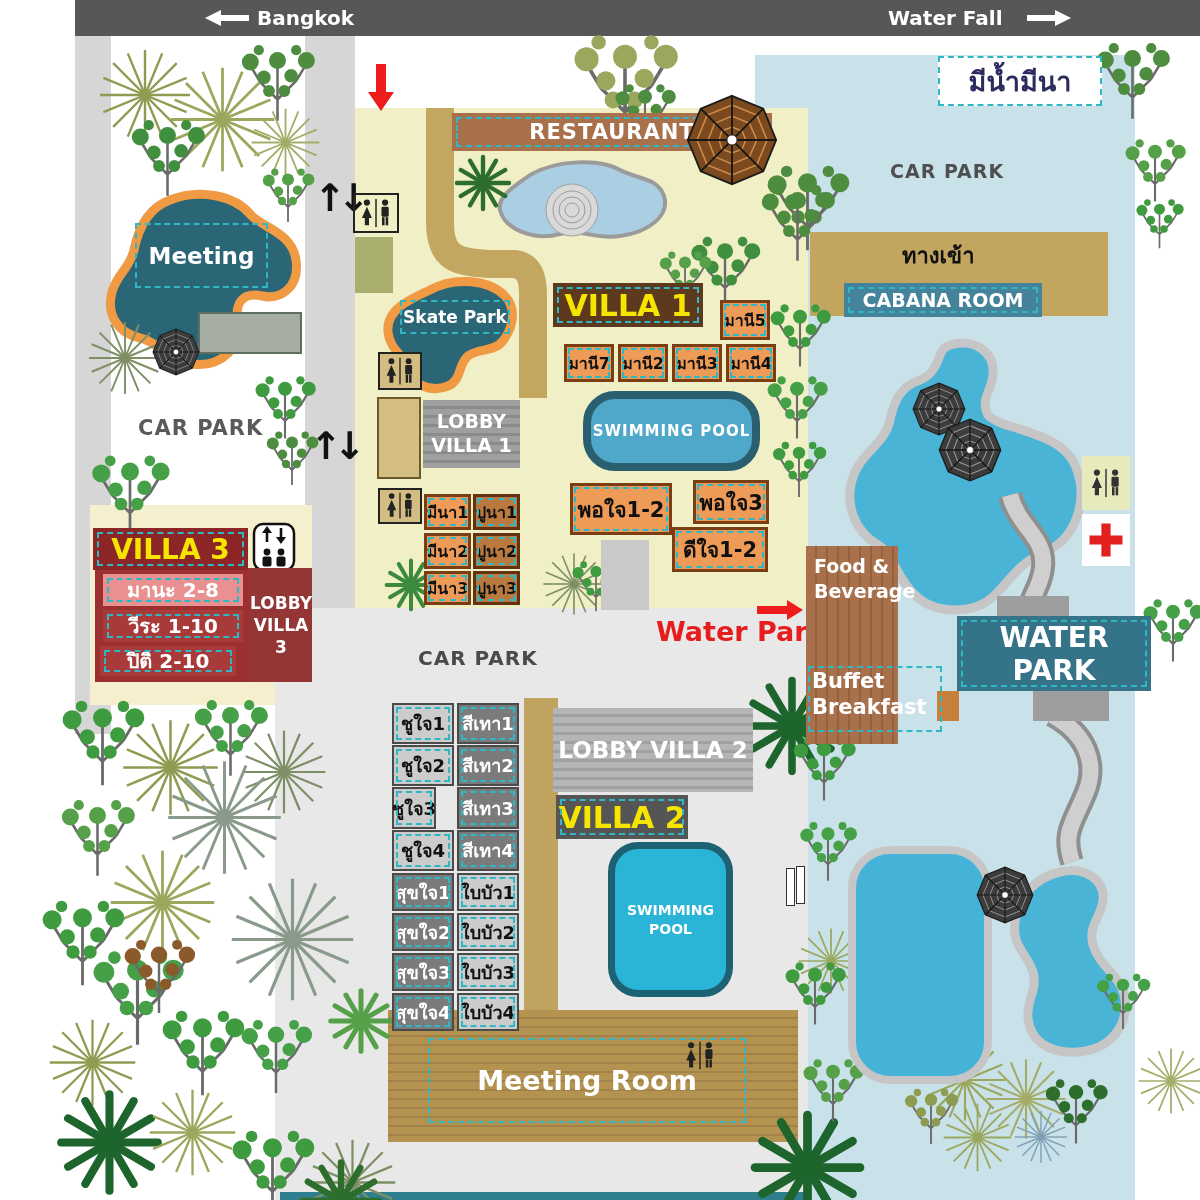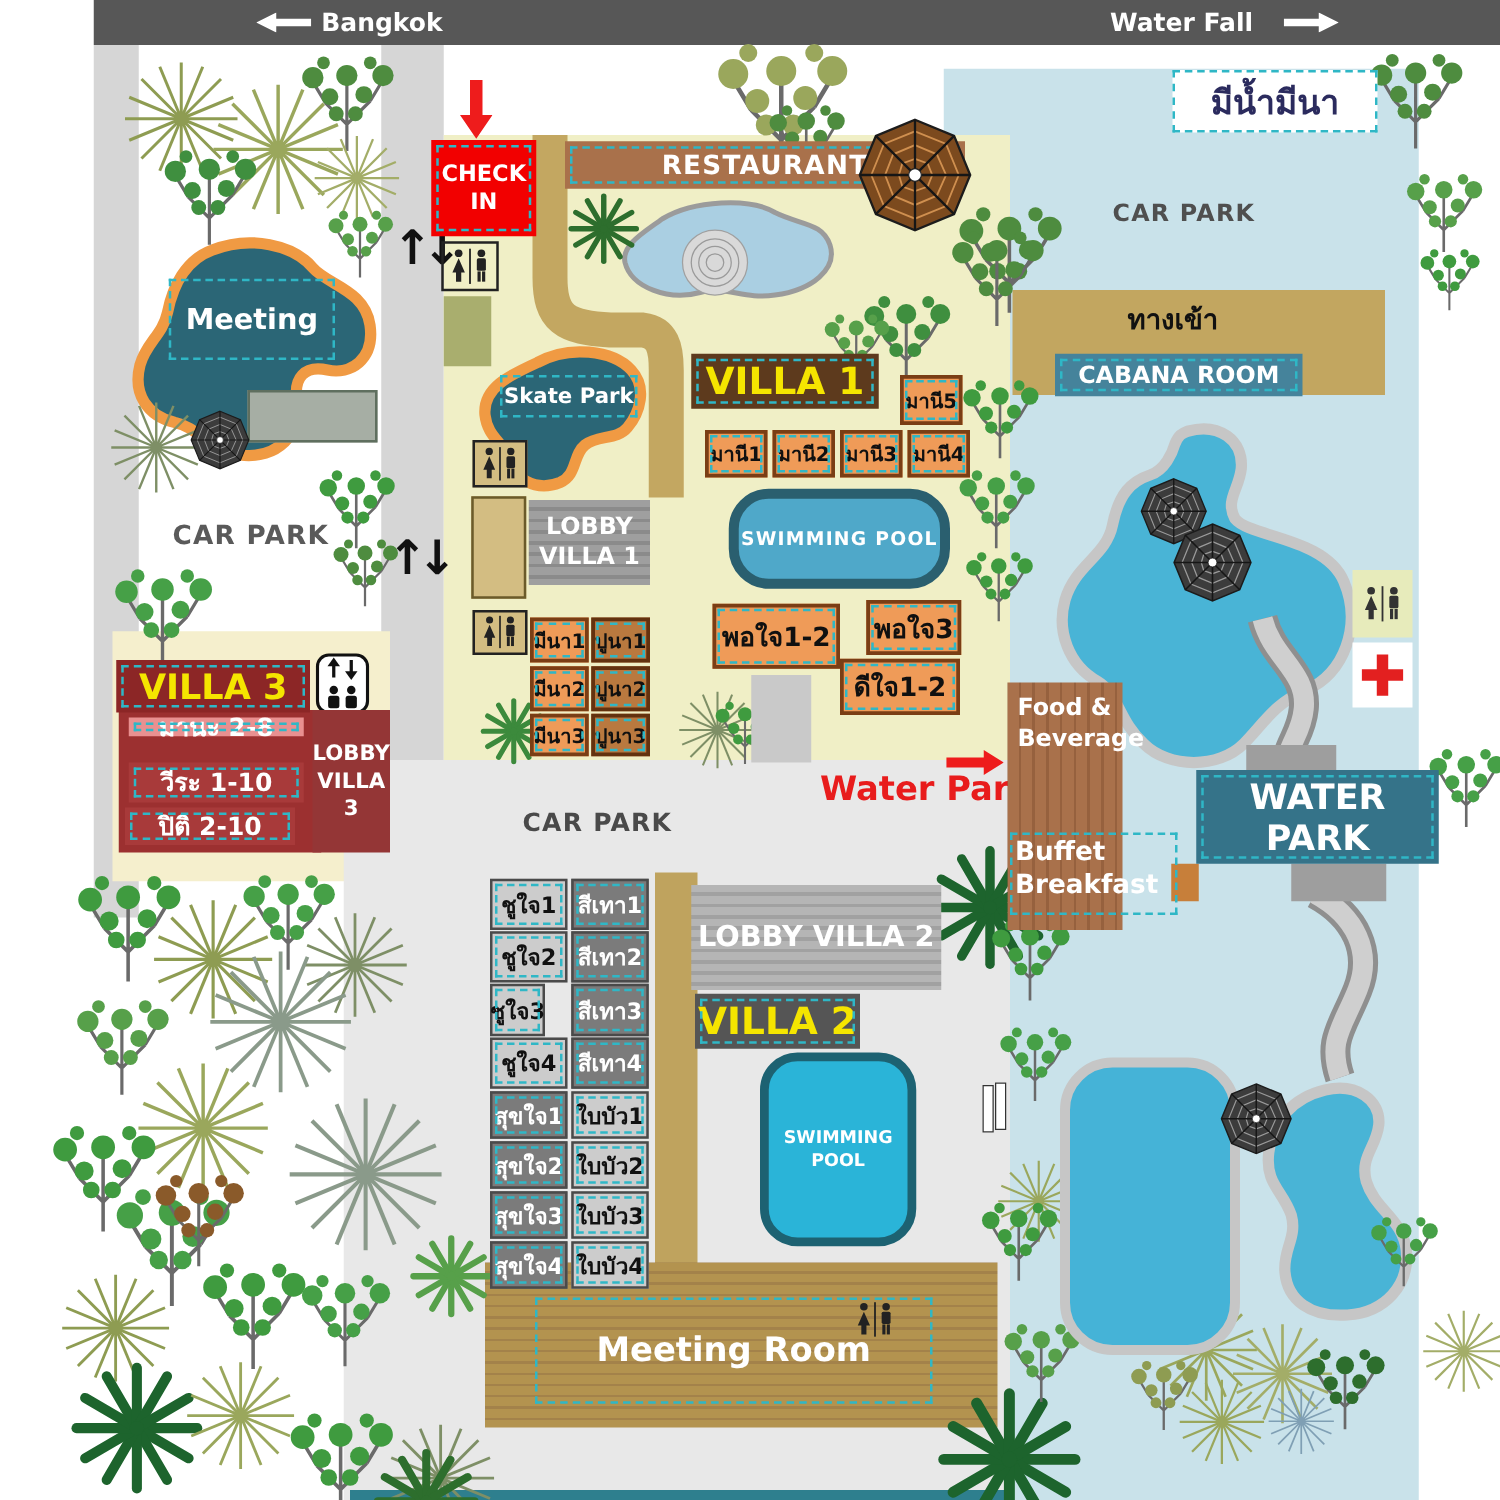--- a/index.html
+++ b/index.html
@@ -379,23 +379,20 @@
   <div class="bx z3 dshb" style="left:938px;top:56px;width:164px;height:50px;background:#fff;color:#2b2b5e;font-size:27px">
     <span>มีน้ำมีนา</span>
   </div>
 
   <div class="t z3" style="left:314px;top:176px;font-size:38px;color:#111;letter-spacing:-8px">↑↓</div>
   <div class="t z3" style="left:310px;top:424px;font-size:38px;color:#111;letter-spacing:-8px">↑↓</div>
 
   <svg class="abs z3" width="26" height="48" viewBox="0 0 26 48" style="left:368px;top:64px">
     <polygon points="8,0 18,0 18,28 26,28 13,47 0,28 8,28" fill="#ee1c1c"></polygon>
     </svg>
-  <div class="bx z3 dsh" style="left:345px;top:112px;width:84px;height:77px;background:#f20000;color:#fff;font-size:18px;line-height:1.2;padding:4px">
-    <span>CHECK IN</span>
-  </div>
   <div class="bx z3 wc" style="left:353px;top:193px;width:46px;height:40px;border:2px solid #222;color:#222">
     <svg width="40" height="33" viewBox="0 0 44 36">
         <use href="#sym-wc"></use>
       </svg>
   </div>
   <div class="abs z3" style="left:355px;top:237px;width:38px;height:56px;background:#a9ae6e"></div>
   <div class="bx z3 dsh" style="left:452px;top:113px;width:320px;height:38px;background:#a9714b;color:#fff;font-size:21px;letter-spacing:1px">
     <span>RESTAURANT</span>
   </div>
   <svg class="abs z3" style="left:686px;top:94px;width:92px;height:92px;--uf:#7c4a1e;--us:#cf8f4f" viewBox="0 0 100 100">
@@ -420,21 +417,21 @@
       </svg>
   </div>
 
   <div class="bx z3 dsh" style="left:553px;top:283px;width:150px;height:44px;background:#5d3a1d;color:#f5e500;font-size:30px">
     <span>VILLA 1</span>
   </div>
   <div class="bx z3 orv dsh" style="left:720px;top:300px;width:50px;height:40px;font-size:16px">
     <span>มานี5</span>
   </div>
   <div class="bx z3 orv dsh" style="left:564px;top:344px;width:50px;height:38px;font-size:16px">
-    <span>มานี1</span>
+    <span>มานี7</span>
   </div>
   <div class="bx z3 orv dsh" style="left:618px;top:344px;width:50px;height:38px;font-size:16px">
     <span>มานี2</span>
   </div>
   <div class="bx z3 orv dsh" style="left:672px;top:344px;width:50px;height:38px;font-size:16px">
     <span>มานี3</span>
   </div>
   <div class="bx z3 orv dsh" style="left:726px;top:344px;width:50px;height:38px;font-size:16px">
     <span>มานี4</span>
   </div>
@@ -489,21 +486,21 @@
 
   <div class="t z3" style="left:418px;top:646px;font-size:20px;color:#4a4a4a;letter-spacing:1px">CAR PARK</div>
 
   <div class="bx z3 dsh" style="left:93px;top:528px;width:155px;height:42px;background:#8c2626;color:#f5e500;font-size:28px">
     <span>VILLA 3</span>
   </div>
   <svg class="abs z3" style="left:252px;top:522px;width:44px;height:50px" viewBox="0 0 44 50">
       <use href="#sym-lift"></use>
     </svg>
   <div class="abs z2" style="left:95px;top:568px;width:162px;height:114px;background:#9c3030"></div>
-  <div class="bx z3 dsh" style="left:103px;top:574px;width:140px;height:15px;background:#e99090;color:#fff;font-size:20px">
+  <div class="bx z3 dsh" style="left:103px;top:574px;width:140px;height:32px;background:#e99090;color:#fff;font-size:20px">
     <span>มานะ 2-8</span>
     </div>
   <div class="bx z3 dsh" style="left:103px;top:610px;width:140px;height:32px;background:#a83a3a;color:#fff;font-size:20px">
     <span>วีระ 1-10</span>
     </div>
   <div class="bx z3 dsh" style="left:100px;top:646px;width:136px;height:30px;background:#a83a3a;color:#fff;font-size:20px">
     <span>ปิติ 2-10</span>
     </div>
   <div class="bx z3" style="left:250px;top:568px;width:62px;height:114px;background:#943636;color:#fff;font-size:17px;line-height:1.3">
     <span>LOBBY VILLA 3</span>

